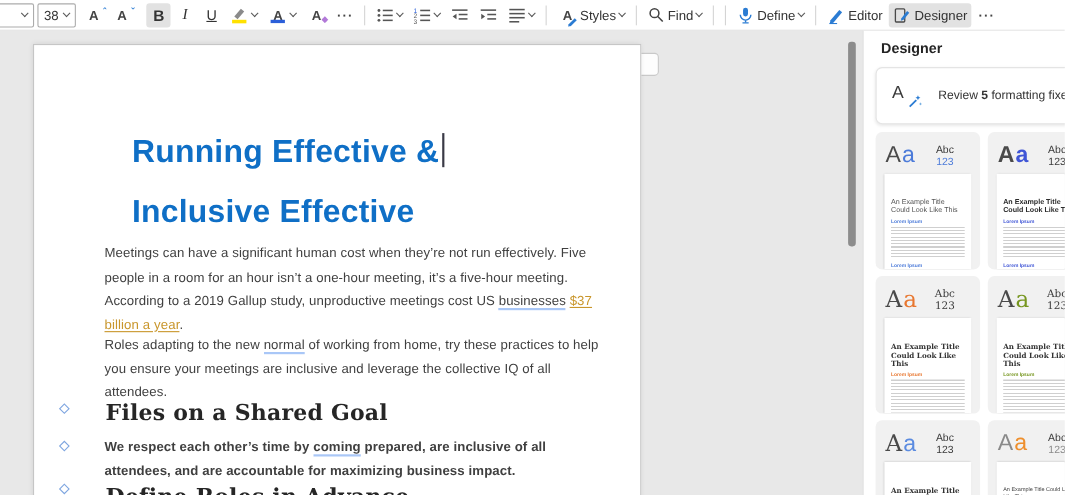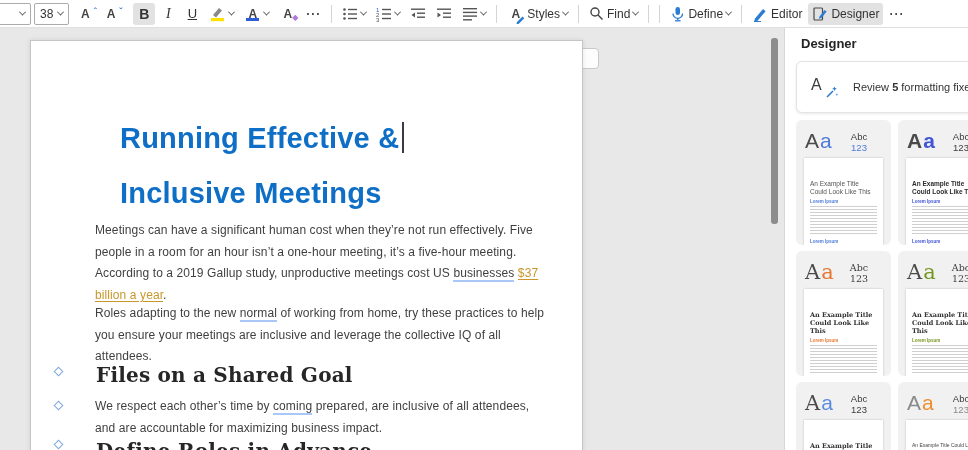--- a/index.html
+++ b/index.html
@@ -41,21 +41,21 @@
     background:#8c8c8c; border-radius:3px; z-index:2; }
   .marker { position:absolute; width:7px; height:7px; border:1.4px solid #7fa6e0;
     transform:rotate(45deg); background:transparent; z-index:2; }
 
   .doc-title { position:absolute; left:65px; top:70px; width:460px;
     font-size:29px; font-weight:bold; color:#0f6fc6; line-height:55px; letter-spacing:.2px;margin-left:24px; }
   .caret { display:inline-block; width:2px; height:31px; background:#3a3a46;
     margin-left:3px; transform:translateY(5px); }
   .doc-p { position:absolute; left:64px; width:455px; font-size:12px; line-height:21.6px;
     color:#3f3f3f; letter-spacing:.1px; }
-  .p1 { top:179px; } .p2 { top:262px; } .p3 { top:355px; }
+  .p1 { top:179px; } .p2 { top:262px; } .p3 { top:355px;font-weight:bold; }
   .sugg { border-bottom:2px solid #a9c7f7; }
   .goldlink { color:#c9962b; text-decoration:underline; text-underline-offset:2px; }
   .doc-h2 { position:absolute; left:65px; width:460px; font-family:"DejaVu Serif",serif;
     font-weight:bold; font-size:20px; color:#262626; letter-spacing:.2px; }
   .h2a { top:322px; } .h2b { top:398px; }
 
   
   .panel { position:absolute; left:784px; top:28px; width:184px; height:422px; background:#fff;
     border-left:1px solid #d6d6d6; }
   .panel-title { position:absolute; left:16px; top:8px; font-size:13px; font-weight:bold; color:#242424; }
@@ -264,21 +264,21 @@
       <span class="dots3">···</span>
     </div>
   </div>
 
   <div class="canvas">
     <div class="cornerbox"></div>
 
     <div class="page">
       <div class="doc-title">
         <div><span>Running Effective &amp;</span><span class="caret"></span></div>
-        <div>Inclusive Meetings</div>
+        <div>Inclusive Effective</div>
       </div>
 
       <p class="doc-p p1"><span>Meetings can have a significant human cost when they’re not run effectively. Five people in a room for an hour isn’t a one-hour meeting, it’s a five-hour meeting. According to a 2019 Gallup study, unproductive meetings cost US </span><span class="sugg">businesses</span><span> </span><span class="goldlink">$37 billion a year</span><span>.</span></p>
 
       <p class="doc-p p2"><span>Roles adapting to the new </span><span class="sugg">normal</span><span> of working from home, try these practices to help you ensure your meetings are inclusive and leverage the collective IQ of all attendees.</span></p>
 
       <h2 class="doc-h2 h2a">Files on a Shared Goal</h2>
 
       <p class="doc-p p3"><span>We respect each other’s time by </span><span class="sugg">coming</span><span> prepared, are inclusive of all attendees, and are accountable for maximizing business impact.</span></p>
 

